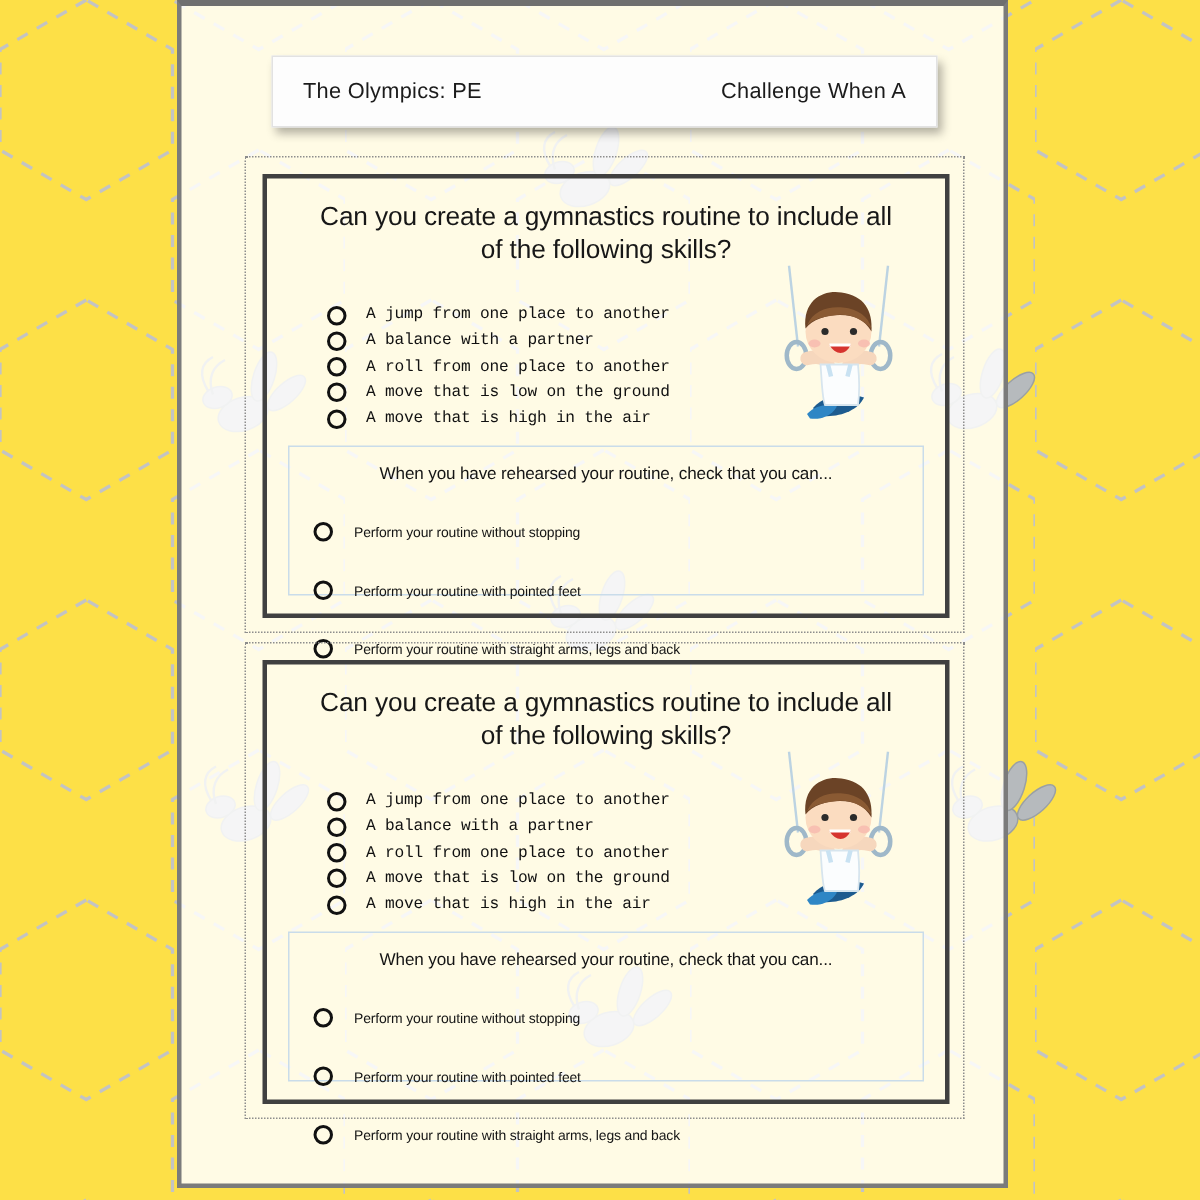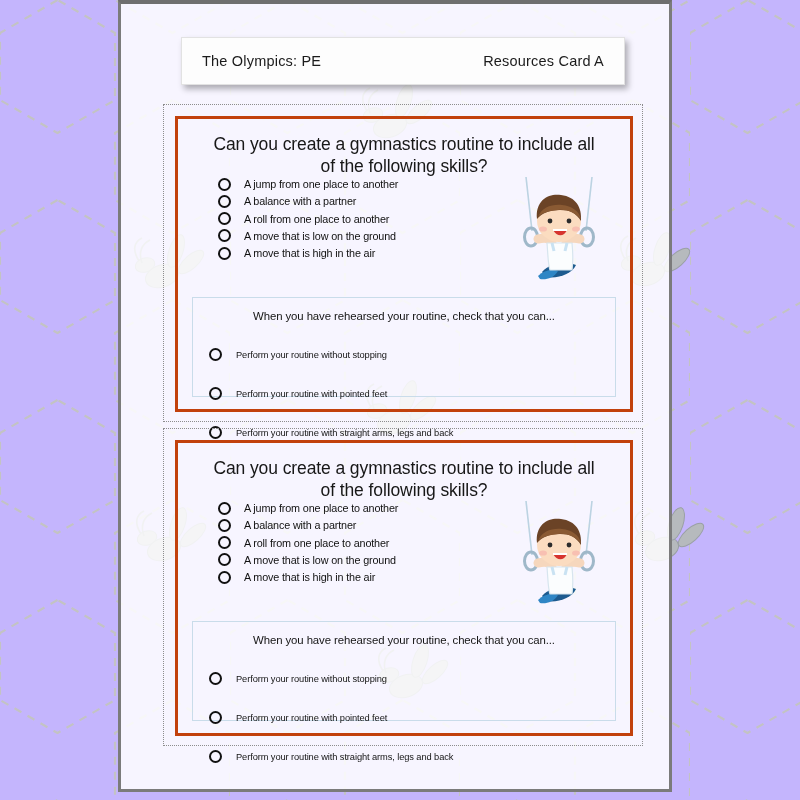--- a/index.html
+++ b/index.html
@@ -4,21 +4,21 @@
 <style>
   html,body{margin:0;padding:0;}
   body{
     width:800px;height:800px;overflow:hidden;
     background:#ffffff;
     font-family:"Liberation Sans", sans-serif;
     position:relative;
   }
 
   
-  #stage{position:absolute;inset:0;width:800px;height:800px;background:#c4b5fd;}
+  #stage{position:absolute;inset:0;width:800px;height:800px;background:#fde047;}
 
   .hex-bg{position:absolute;inset:0;width:800px;height:800px;}
 
   
   .page{
     position:absolute;
     left:118px; top:0px;
     width:554px; height:792px;
     background:rgba(255,255,255,0.86);
     border:3px solid #7b7b7b;
@@ -50,40 +50,41 @@
     border:1px dotted #8d8d8d;
     box-sizing:border-box;
   }
   .card-wrap.c1{top:100px;height:318px;}
   .card-wrap.c2{top:424px;height:318px;}
 
   .card{
     position:absolute;
     left:11px;top:11px;
     width:458px;height:296px;
-    border:3px solid #c2410c;
+    border:3px solid #404040;
     background:transparent;
     box-sizing:border-box;
   }
 
   .card-title{
     margin:0;padding:14px 26px 0 26px;
     text-align:center;
     font-size:17.5px;
     font-weight:400;
     color:#171717;
     line-height:1.28;
     letter-spacing:-0.1px;
   }
 
   .skills{
     list-style:none;
-    margin:0 0 0 0;
+    margin:26px 0 0 0;
     padding:0 0 0 40px;
     width:300px;
+    font-family:Liberation Mono, monospace;
   }
   .skills li{
     display:flex;align-items:center;
     font-size:10.8px;
     color:#111;
     margin-bottom:4.2px;
     letter-spacing:-0.15px;
   }
   .bullet-o{
     display:inline-block;
@@ -241,21 +242,21 @@
       <path d="M11 29 C 4 18, 6 10, 14 6" fill="none" stroke="#9aa0a4" stroke-width="1.6"></path>
       <path d="M14 31 C 10 20, 14 12, 22 8" fill="none" stroke="#9aa0a4" stroke-width="1.6"></path>
     </g>
   </svg>
 
   <div class="page">
 
     <div class="header-box">
       <div class="header-inner">
         <span>The Olympics: PE</span>
-        <span>Resources Card A</span>
+        <span>Challenge When A</span>
       </div>
     </div>
 
     <div class="card-wrap c1">
       <div class="card">
 
         <h1 class="card-title">Can you create a gymnastics routine to include all of the following skills?</h1>
 
         <ul class="skills">
           <li>

